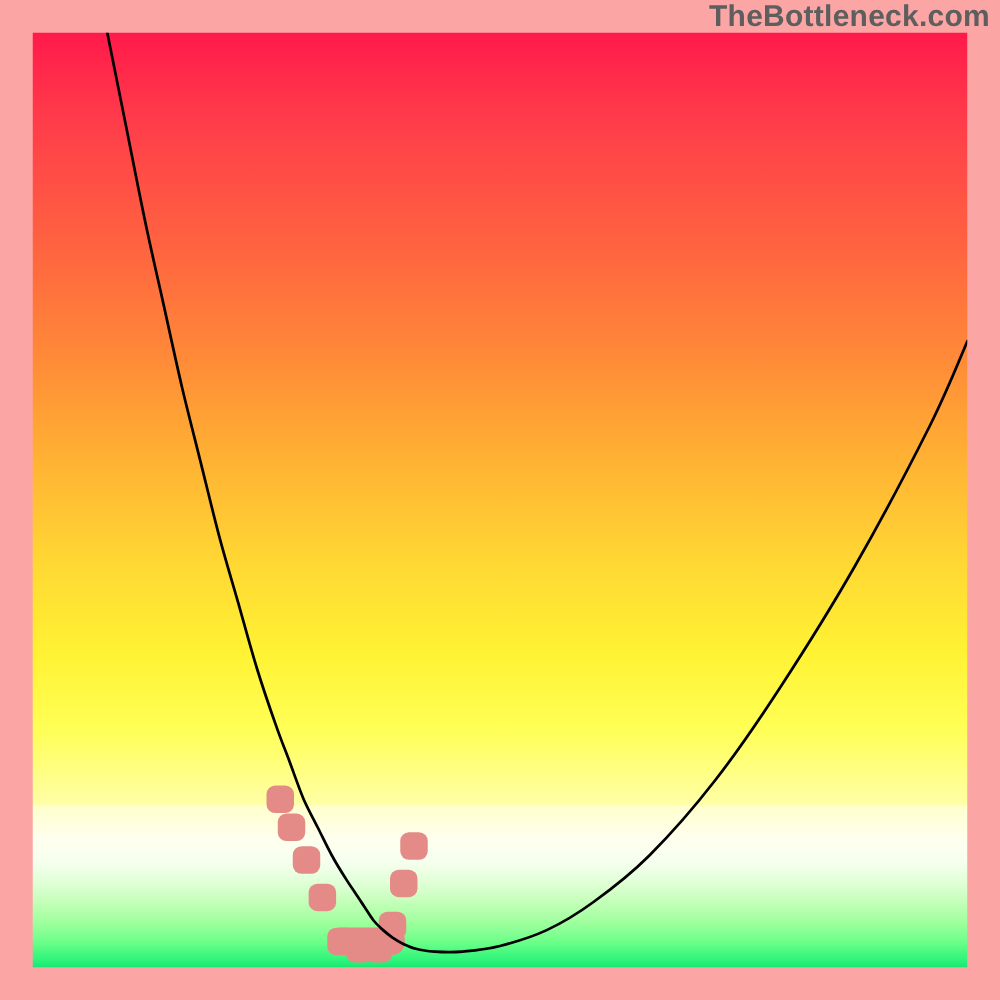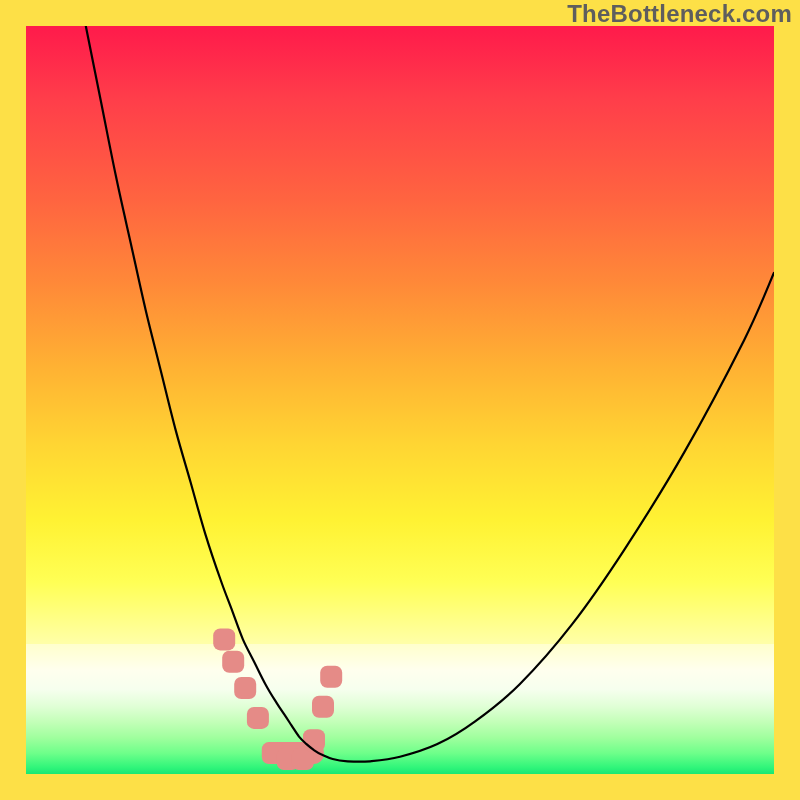--- a/index.html
+++ b/index.html
@@ -9,21 +9,21 @@
     height: 800px;
     background: #000;
     overflow: hidden;
   }
   .frame {
     position: absolute;
     left: 0;
     top: 0;
     width: 800px;
     height: 800px;
-    background: #fde047;
+    background: #fca5a5;
   }
   .plot {
     position: absolute;
     left: 26px;
     top: 26px;
     width: 748px;
     height: 748px;
     overflow: hidden;
   }
   .gradient-main {

